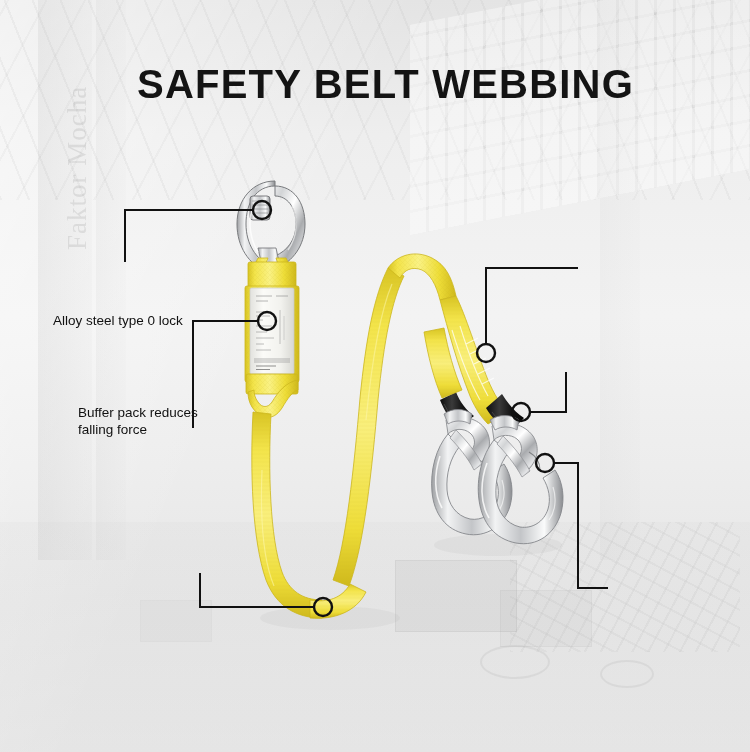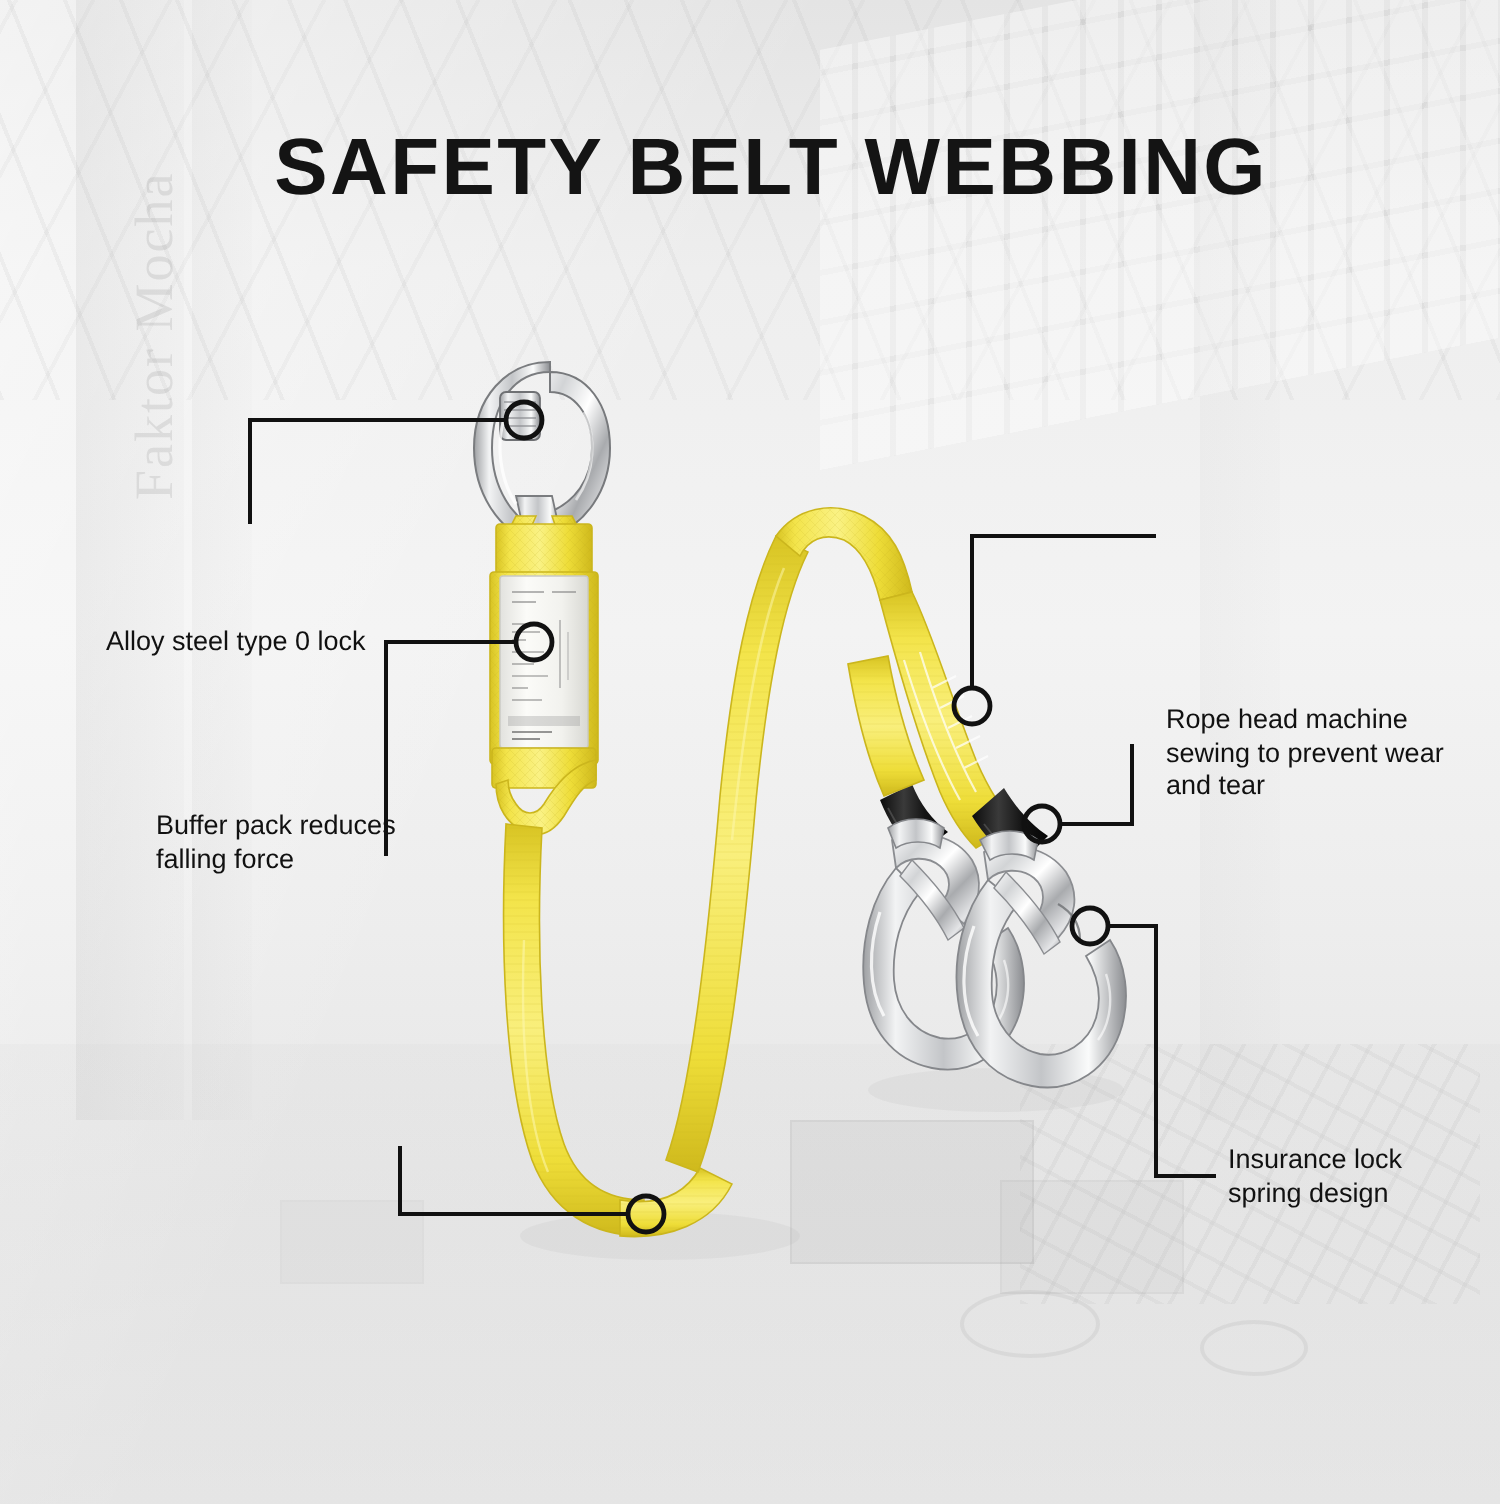--- a/index.html
+++ b/index.html
@@ -421,20 +421,15 @@
     </g>
   </svg>
 
   <div class="callout left" style="left:53px;top:270px;margin-top:43px;">Alloy steel type 0 lock</div>
 
   <div class="callout left" style="left:78px;top:405px;">Buffer pack reduces
 falling force</div>
 
 
 
-  <div class="callout right" style="left:583px;top:352px;">Rope head machine
-sewing to prevent wear
-and tear</div>
-
-  <div class="callout right" style="left:614px;top:572px;">Insurance lock
-spring design</div>
+
 
 </div>
 
 </body></html>

